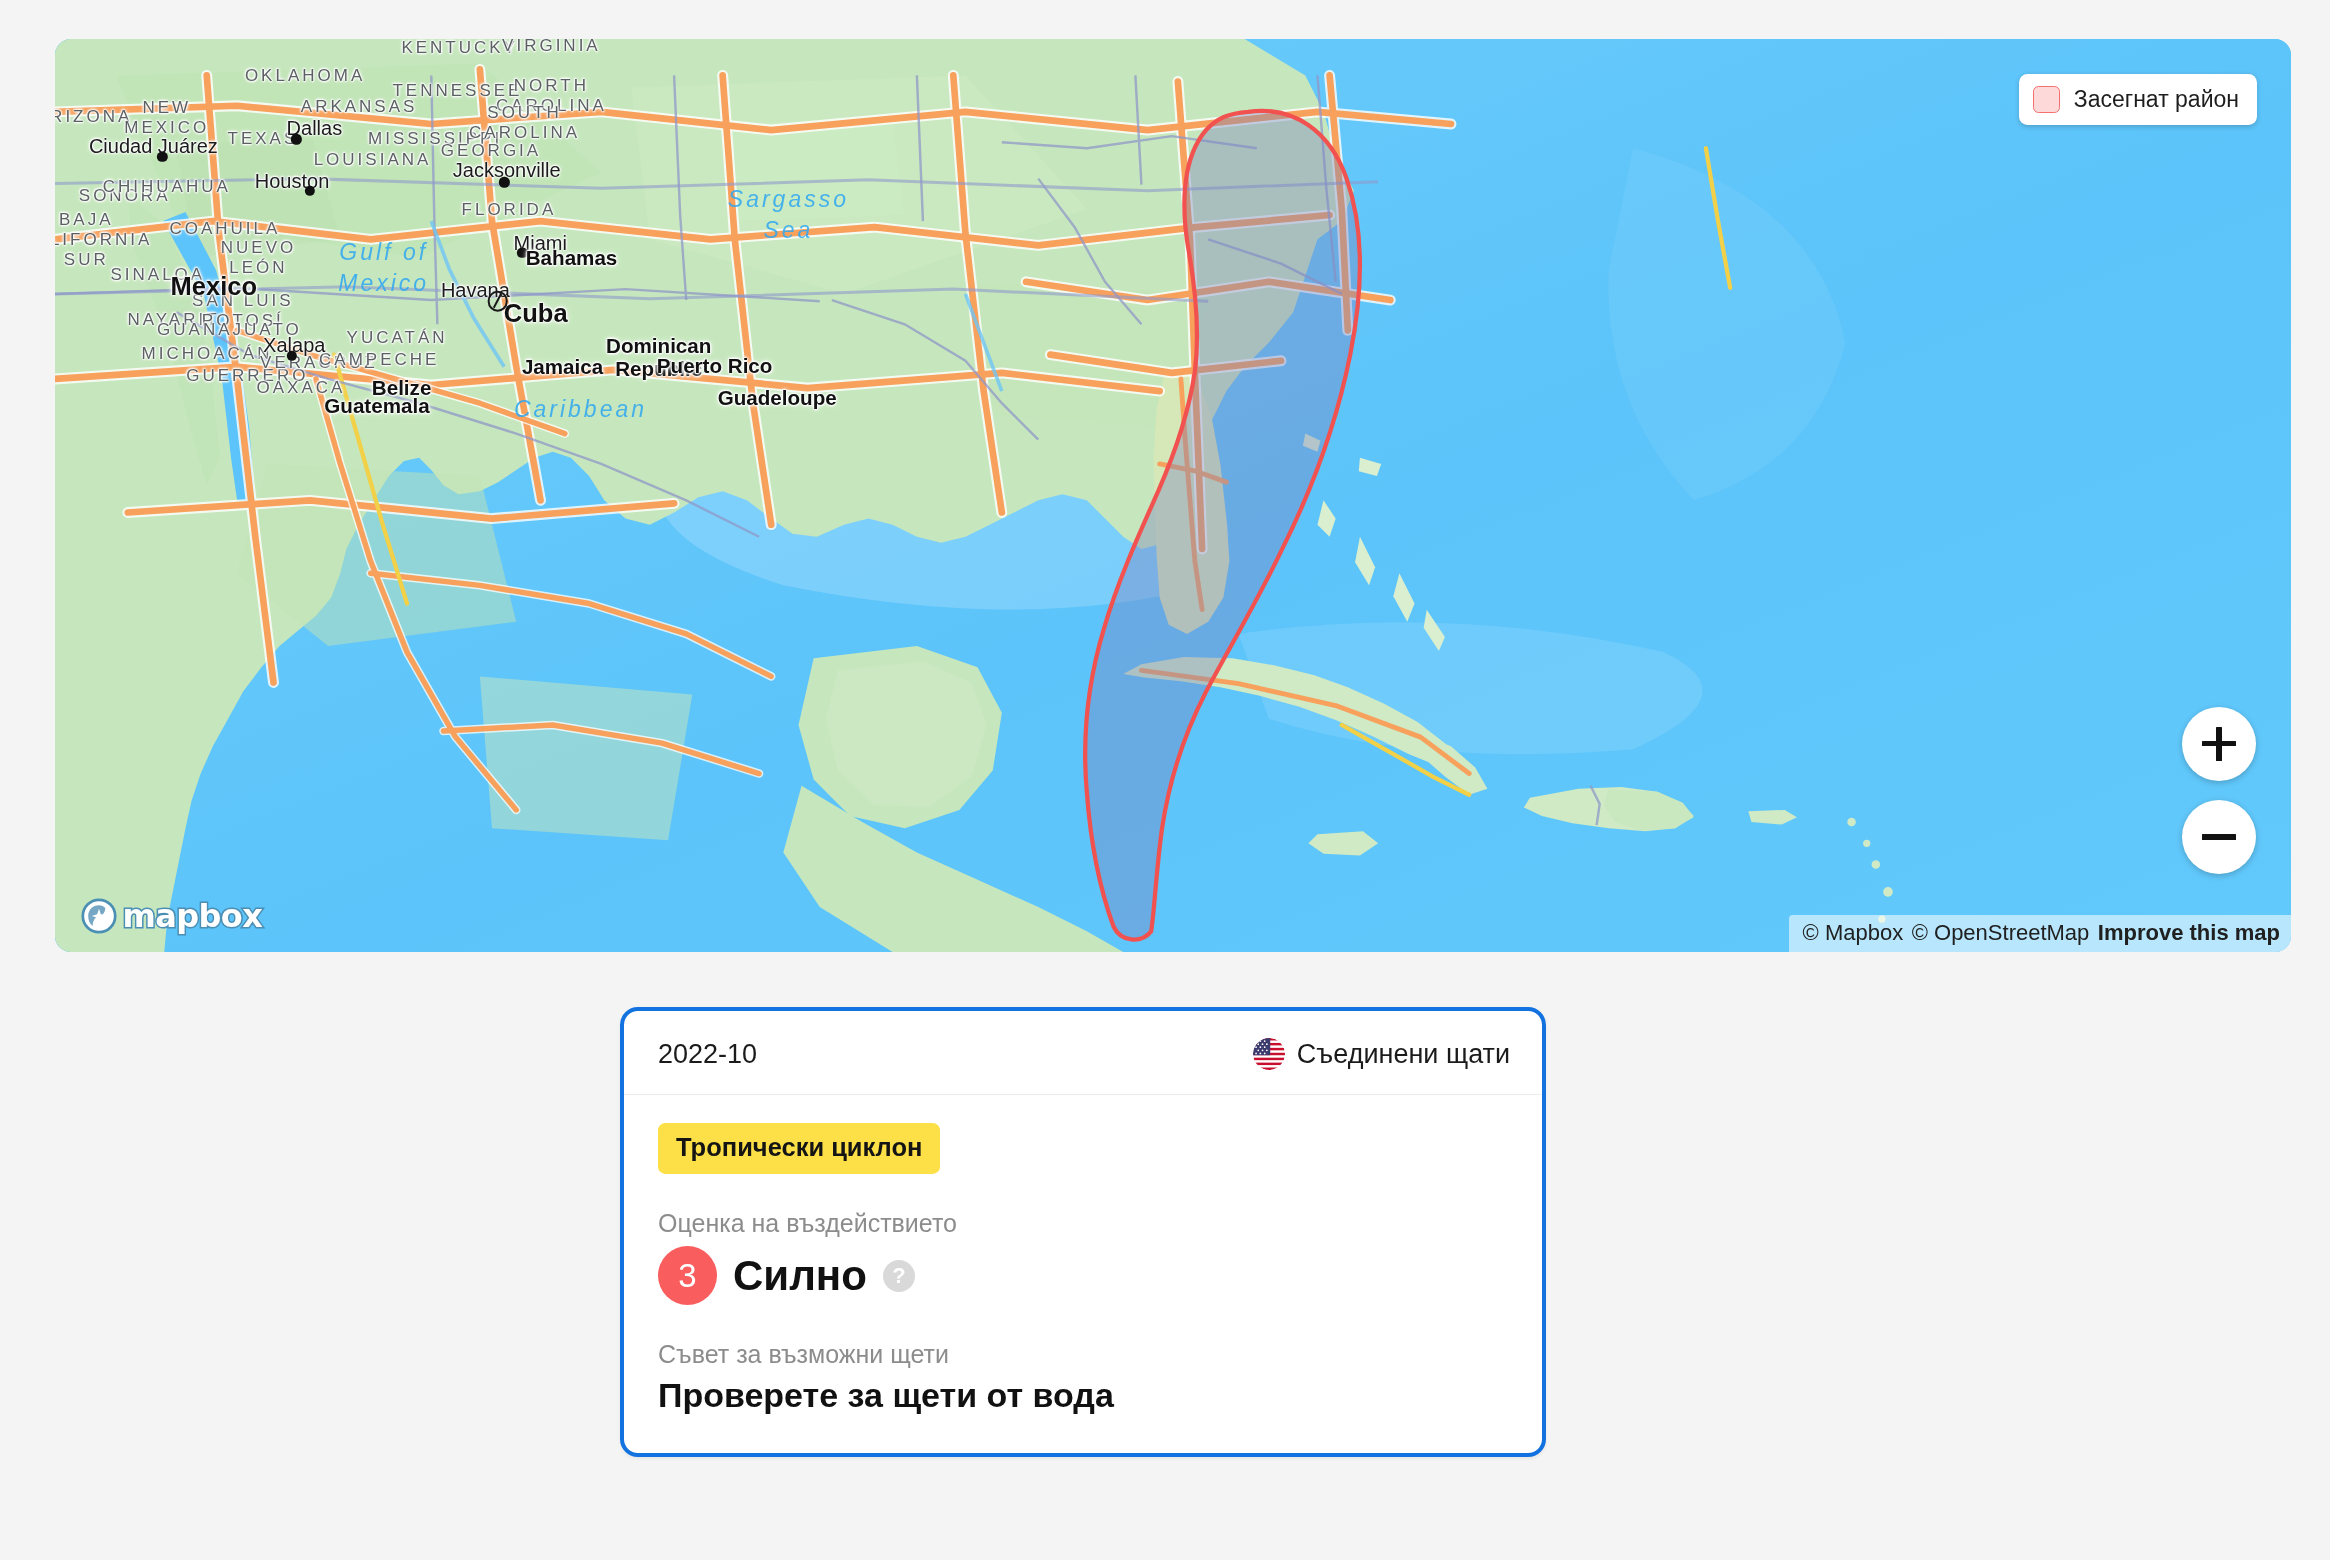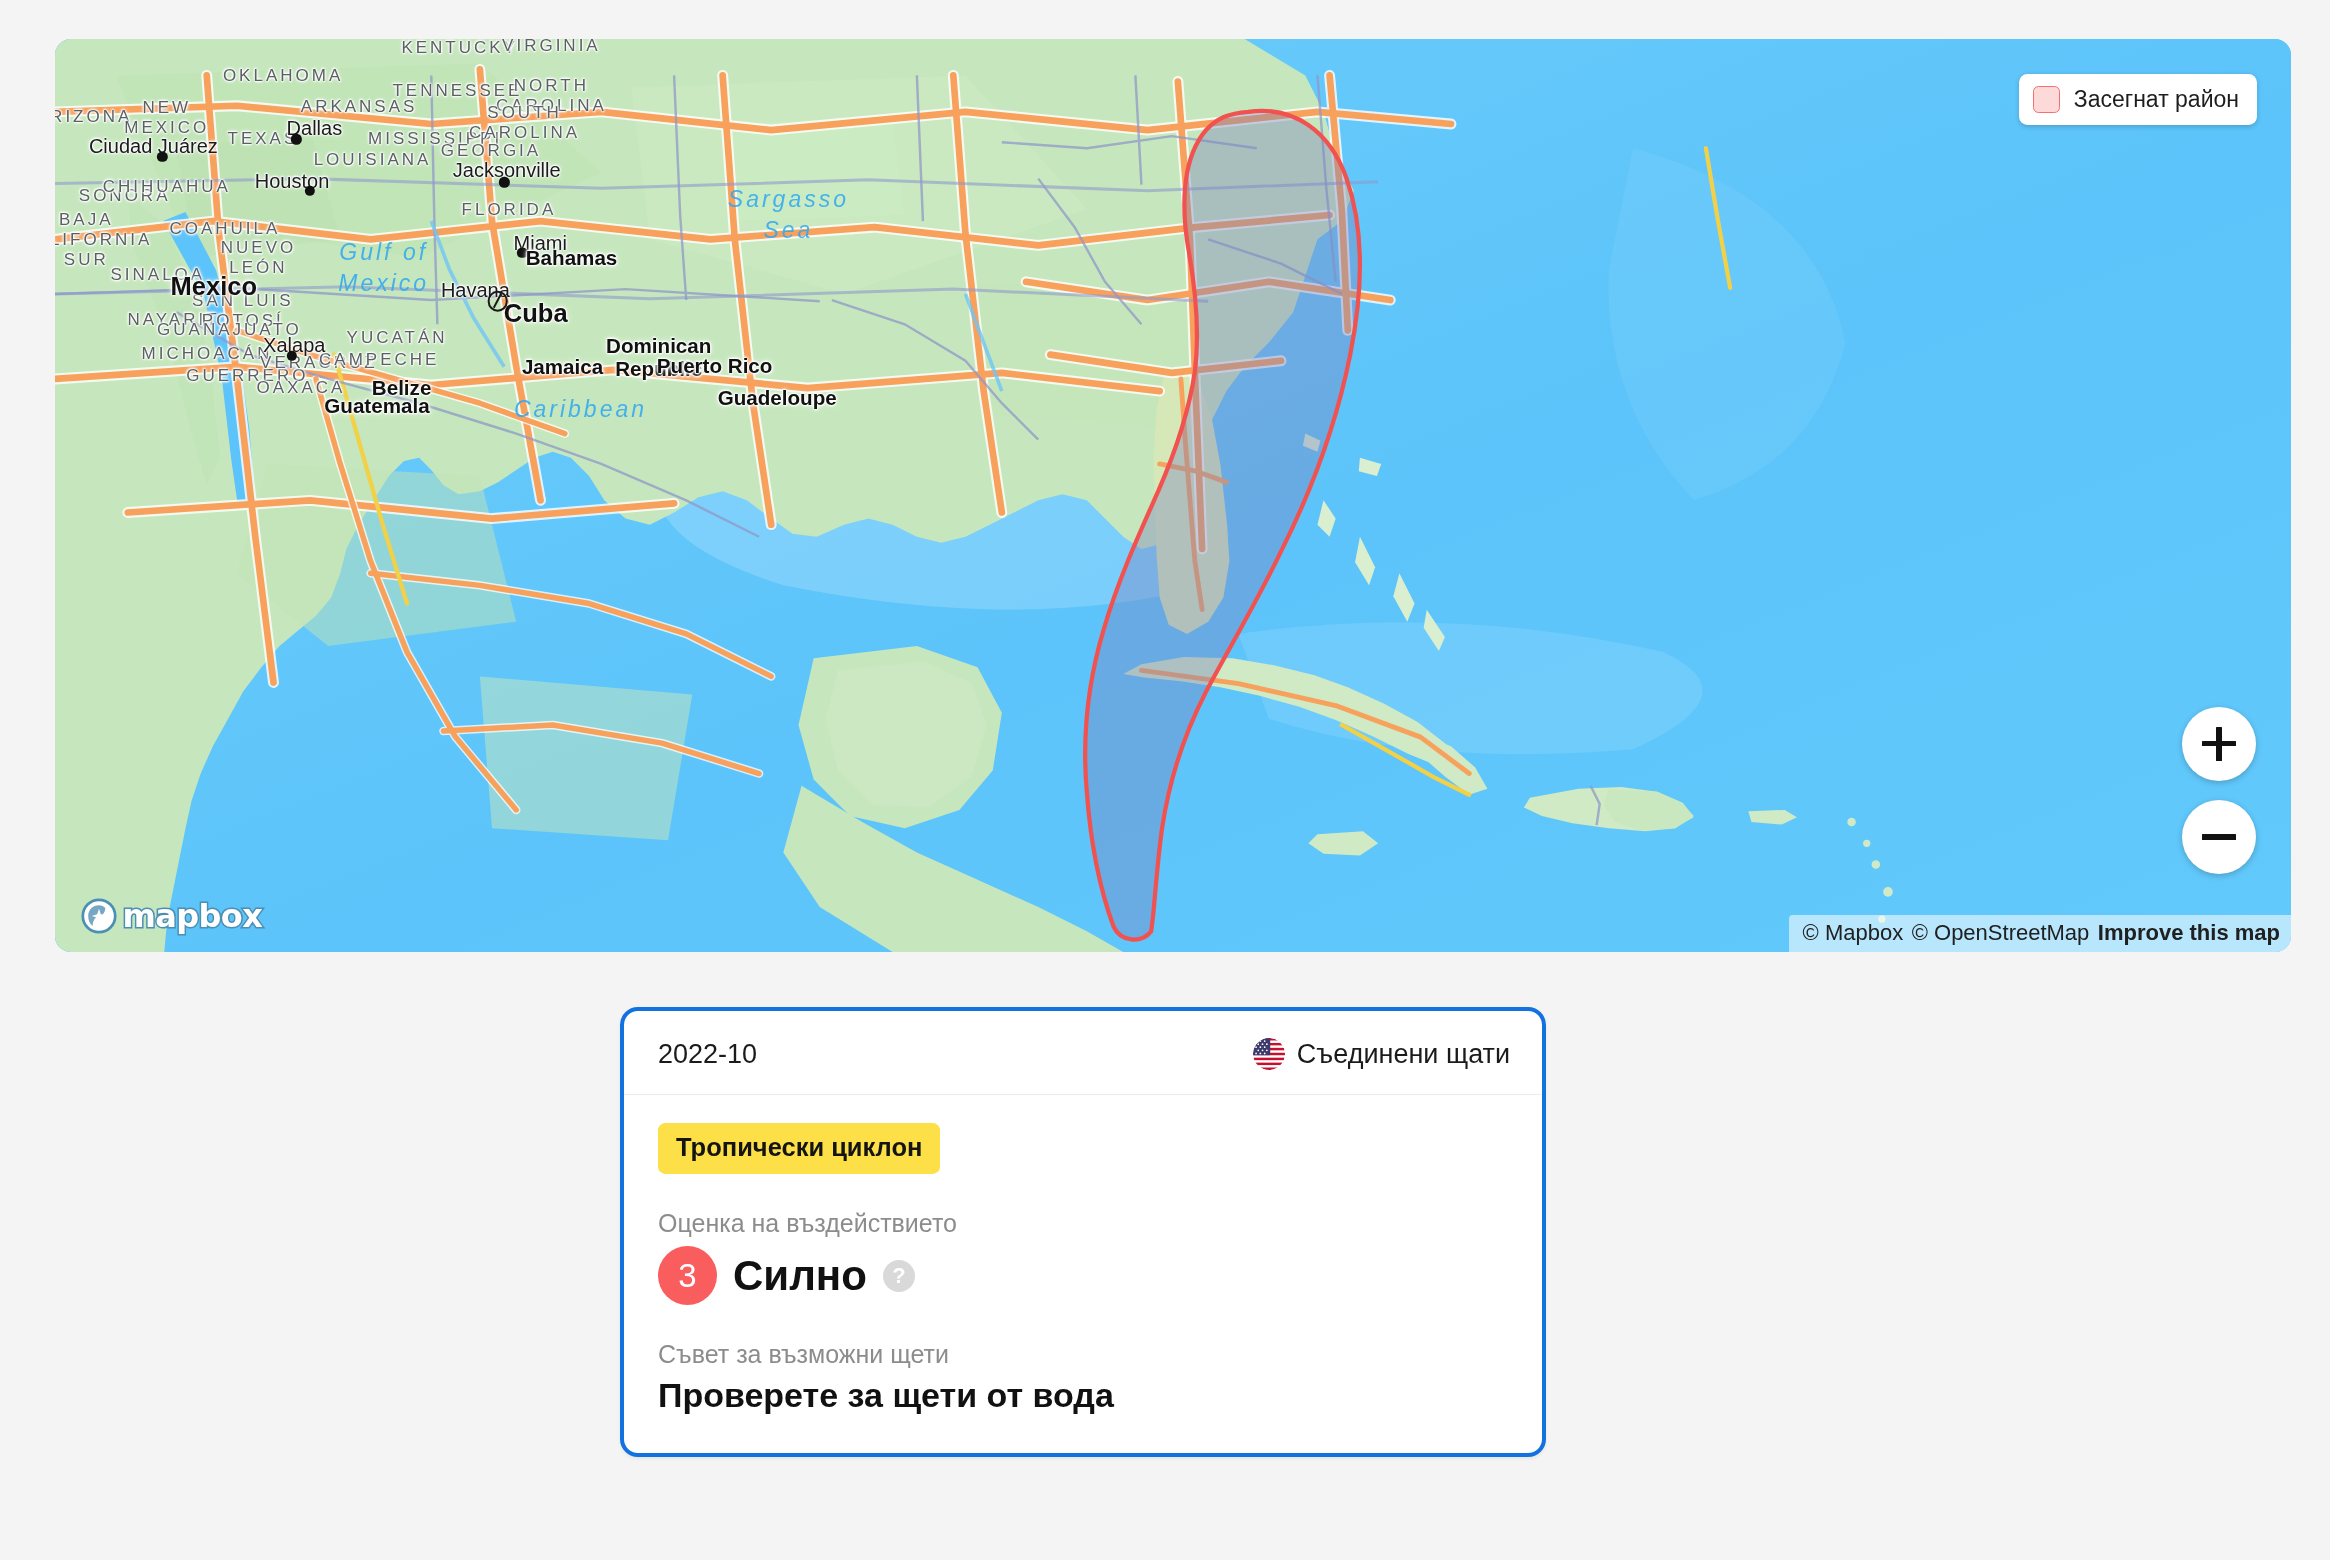--- a/index.html
+++ b/index.html
@@ -416,21 +416,21 @@
                    C1856 282, 1856 206, 1890 158
                    C1912 128, 1938 122, 1966 120 Z" fill="#7b84c0" fill-opacity="0.40" stroke="#f2524f" stroke-width="7"></path>
         </g>
       </g>
     </svg>
 
     <div class="map-canvas" id="map-labels">
         <div class="lbl lbl-state" style="left: 1.3%; top: 8.5%;">ARIZONA</div>
         <div class="lbl lbl-state two" style="left: 5%; top: 8.6%;">NEW
 MEXICO</div>
-        <div class="lbl lbl-state" style="left: 10.2%; top: 4%;">OKLAHOMA</div>
+        <div class="lbl lbl-state" style="left: 10.2%; top: 4%; padding-left: 44px;">OKLAHOMA</div>
         <div class="lbl lbl-state" style="left: 9.3%; top: 11%;">TEXAS</div>
         <div class="lbl lbl-state" style="left: 13.6%; top: 7.5%;">ARKANSAS</div>
         <div class="lbl lbl-state" style="left: 14.2%; top: 13.2%;">LOUISIANA</div>
         <div class="lbl lbl-state" style="left: 17%; top: 11%;">MISSISSIPPI</div>
         <div class="lbl lbl-state" style="left: 18%; top: 5.7%;">TENNESSEE</div>
         <div class="lbl lbl-state" style="left: 18.1%; top: 1%;">KENTUCKY</div>
         <div class="lbl lbl-state" style="left: 22.2%; top: 0.8%;">VIRGINIA</div>
         <div class="lbl lbl-state two" style="left: 22.2%; top: 6.2%;">NORTH
 CAROLINA</div>
         <div class="lbl lbl-state two" style="left: 21%; top: 9.2%;">SOUTH

